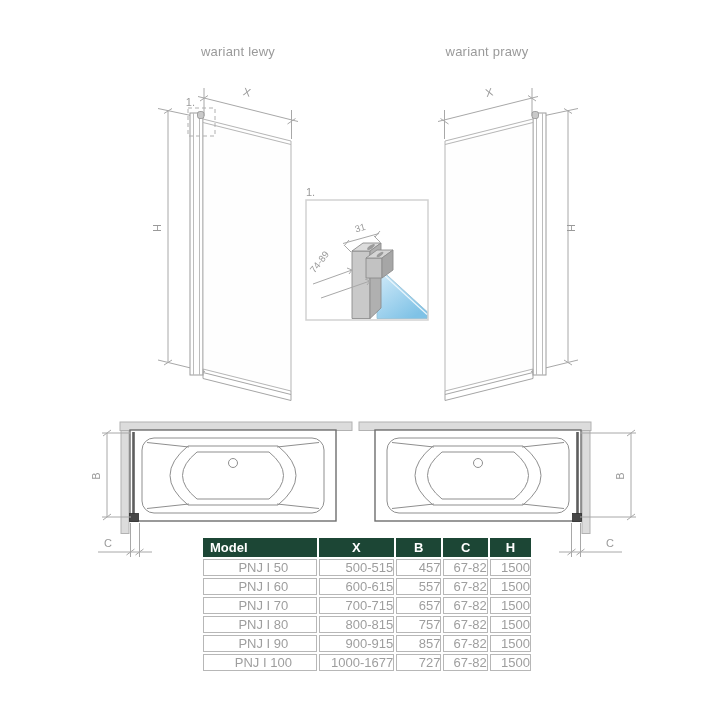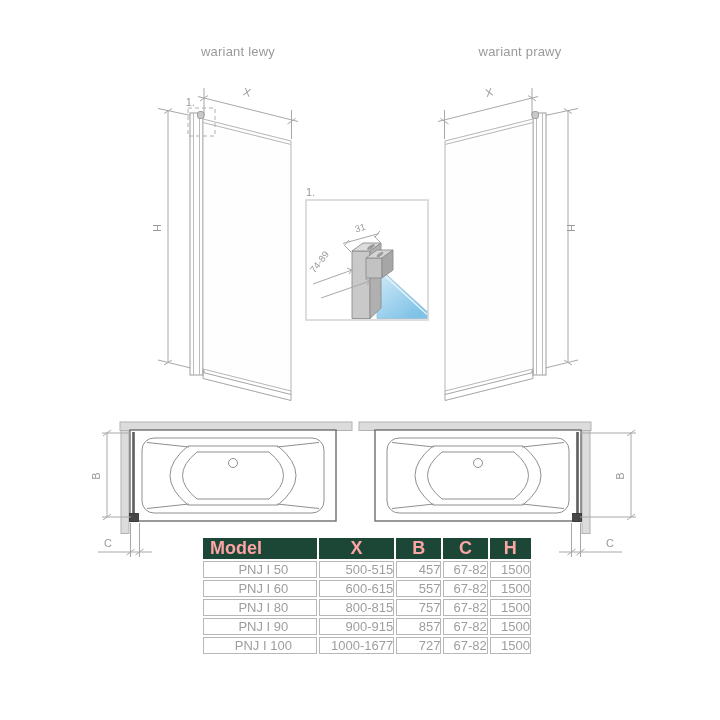--- a/index.html
+++ b/index.html
@@ -19,35 +19,35 @@
   .wall  { fill:#dcdcdc; stroke:#b2b2b2; stroke-width:1; }
   .tub   { fill:#ffffff; stroke:#6e6e6e; stroke-width:1.4; }
   .basin { fill:none; stroke:#8f8f8f; stroke-width:1; }
   .lbl   { font-family:"Liberation Sans", sans-serif; font-size:11px; fill:#9a9a9a; }
   .lbl-s { font-family:"Liberation Sans", sans-serif; font-size:9.5px; fill:#9a9a9a; }
   .edge3d{ stroke:#8d8d8d; stroke-width:0.9; }
   
   .spec-table-wrap { position:absolute; left:201px; top:536px; }
   table.spec-table { border-collapse:separate; border-spacing:2px; table-layout:fixed;
                      width:332px; background:#ffffff; }
-  table.spec-table th { background:var(--header-green); color:#fca5a5; font-size:18px;
+  table.spec-table th { background:var(--header-green); color:#ffffff; font-size:13px;
                         font-weight:bold; height:19px; padding:0; text-align:center; }
   table.spec-table th.model-h { text-align:left; padding-left:7px; }
   table.spec-table td { background:#ffffff; border:1px solid #b7b7b7; color:#9e9e9e;
                         font-size:13px; height:15px; padding:0; text-align:right;
                         white-space:nowrap; overflow:hidden; }
   table.spec-table td.model { text-align:center; padding-left:7px; }
 </style>
 </head>
 <body>
 
 <div class="stage">
 
   <div class="variant-title" style="left:238px">wariant lewy</div>
-  <div class="variant-title" style="left:520px">wariant prawy</div>
+  <div class="variant-title" style="left:487px">wariant prawy</div>
 
   <svg class="drawing" width="720" height="720" viewBox="0 0 720 720" xmlns="http://www.w3.org/2000/svg" xmlns:xlink="http://www.w3.org/1999/xlink">
     <defs>
       <linearGradient id="gg" x1="0" y1="0" x2="0.7" y2="1">
         <stop offset="0" stop-color="#d9eefb"></stop>
         <stop offset="1" stop-color="#7fc2e6"></stop>
       </linearGradient>
     </defs>
 
     <g>
@@ -188,20 +188,27 @@
             <td class="">1500</td>
           </tr>
           <tr>
             <td class="model">PNJ I 60</td>
             <td class="">600-615</td>
             <td class="">557</td>
             <td class="">67-82</td>
             <td class="">1500</td>
           </tr>
           <tr>
+            <td class="model">PNJ I 70</td>
+            <td class="">700-715</td>
+            <td class="">657</td>
+            <td class="">67-82</td>
+            <td class="">1500</td>
+          </tr>
+          <tr>
             <td class="model">PNJ I 80</td>
             <td class="">800-815</td>
             <td class="">757</td>
             <td class="">67-82</td>
             <td class="">1500</td>
           </tr>
           <tr>
             <td class="model">PNJ I 90</td>
             <td class="">900-915</td>
             <td class="">857</td>

